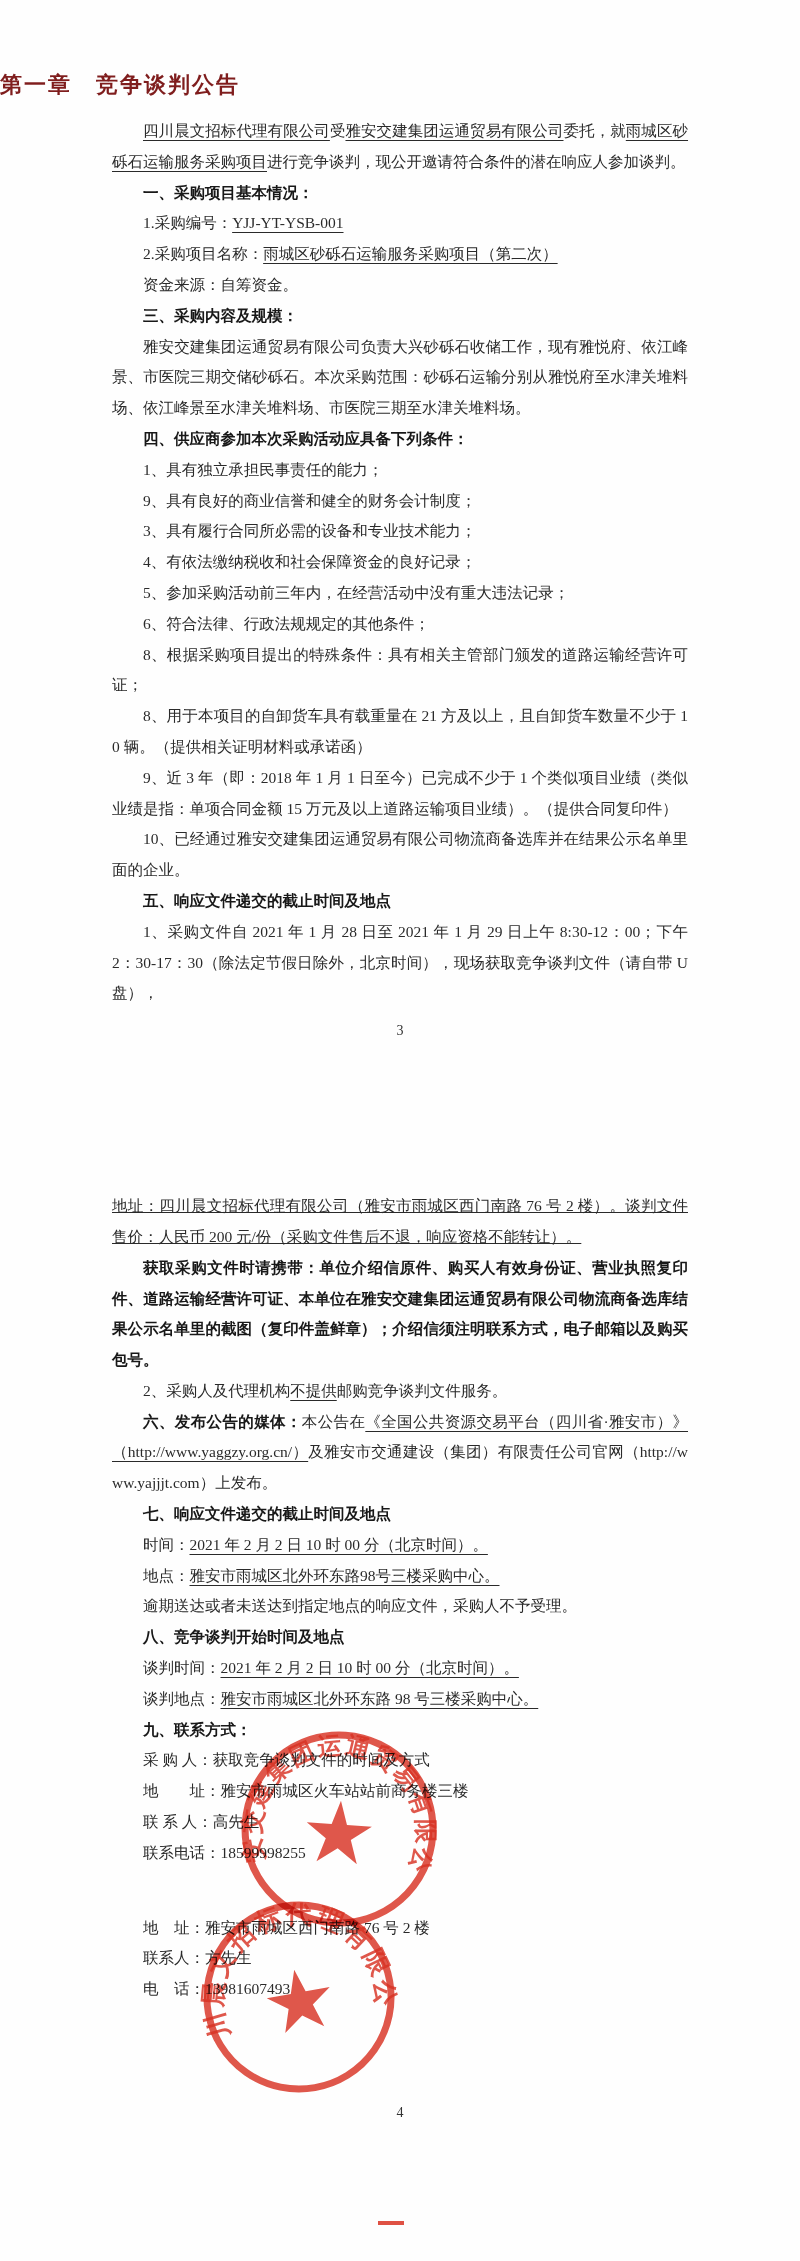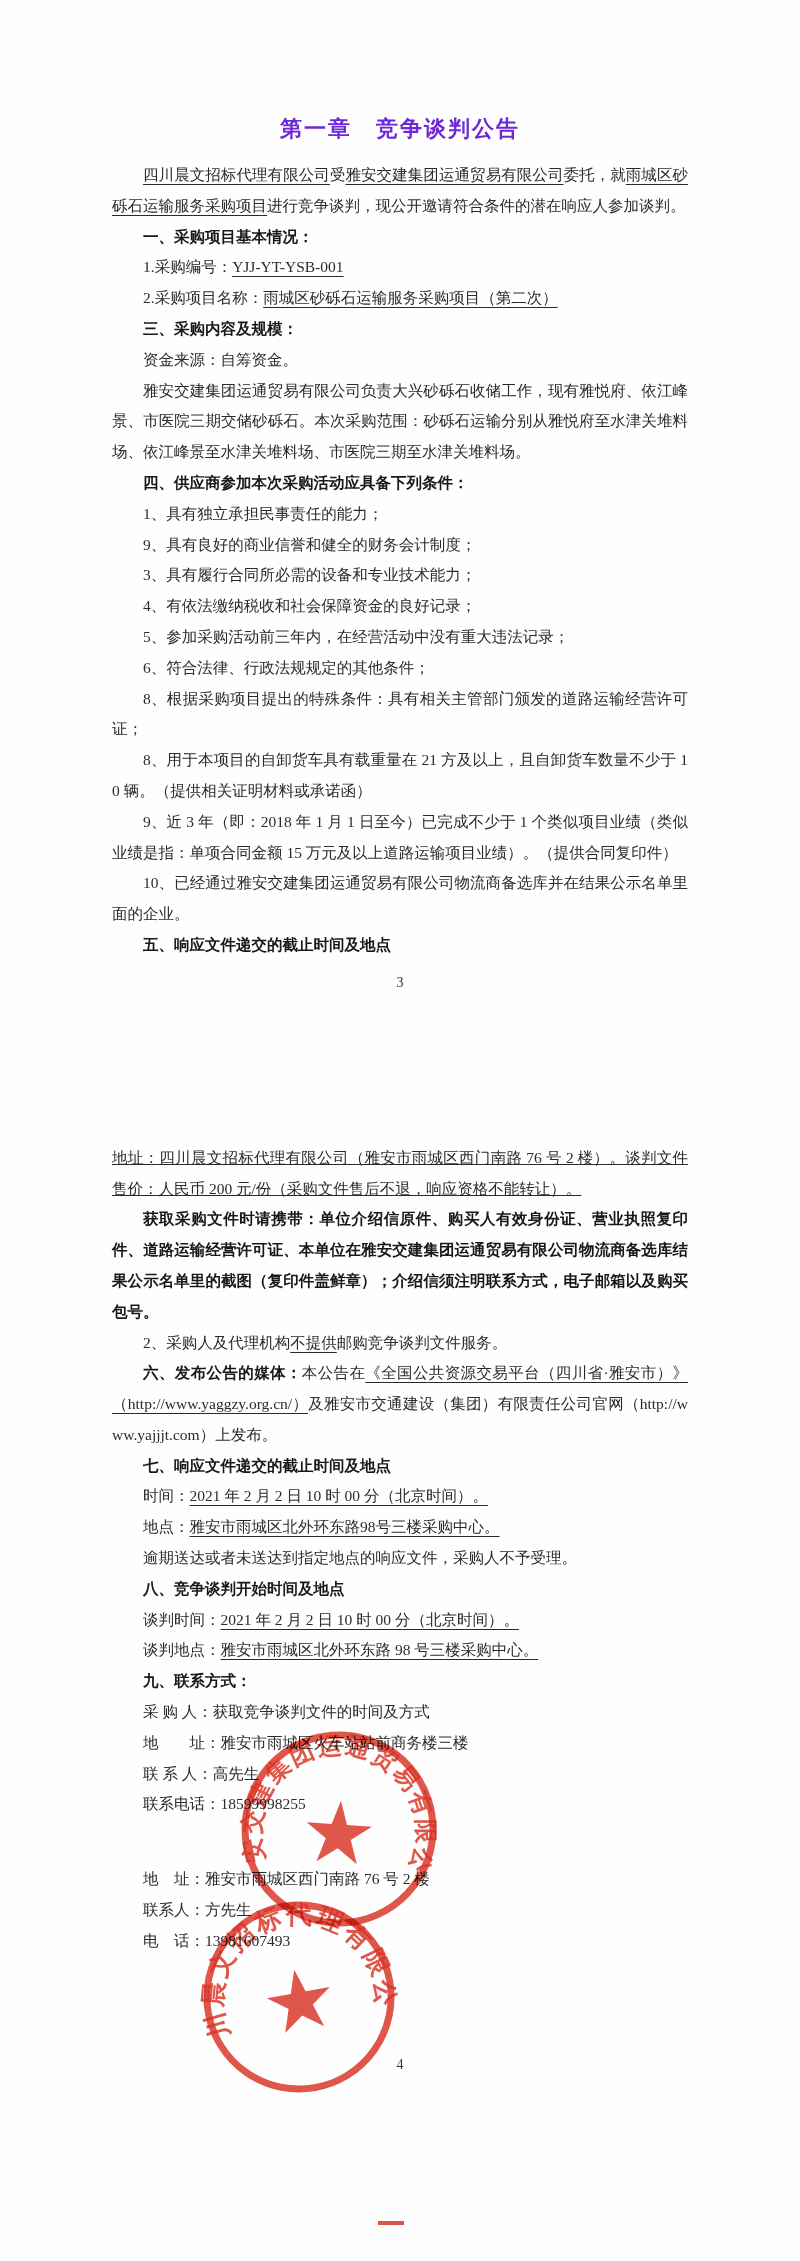--- a/index.html
+++ b/index.html
@@ -7,26 +7,25 @@
     position:relative;
     width:800px;height:2261px;
     margin:0 auto;
     background:#fefefe;
     font-family:"Liberation Serif","DejaVu Serif",serif;
     color:#2a2a2a;
     overflow:hidden;
   }
   .title{
     margin:0;
-    padding-top:114px;
-    text-align:center;
+    padding-top:70px;
     font-size:22px;
     font-weight:700;
     letter-spacing:2px;
-    color:#6d28d9;
+    color:#7f1d1d;
   }
   .paras{padding:0 112px;}
   #page1-paras{margin-top:16px;}
   .para{
     margin:0;
     font-size:15.5px;
     line-height:30.8px;
     text-indent:2em;
     text-align:justify;
     word-break:break-all;
@@ -63,35 +62,36 @@
 
 <div class="doc">
 
   <h1 class="title">第一章　竞争谈判公告</h1>
 
   <div id="page1-paras" class="paras">
       <p class="para"><span class="u">四川晨文招标代理有限公司</span><span>受</span><span class="u">雅安交建集团运通贸易有限公司</span><span>委托，就</span><span class="u">雨城区砂砾石运输服务采购项目</span><span>进行竞争谈判，现公开邀请符合条件的潜在响应人参加谈判。</span></p>
       <p class="para b"><span>一、采购项目基本情况：</span></p>
       <p class="para"><span>1.采购编号：</span><span class="u">YJJ-YT-YSB-001</span></p>
       <p class="para"><span>2.采购项目名称：</span><span class="u">雨城区砂砾石运输服务采购项目（第二次）</span></p>
+      <p class="para"><span>资金来源：自筹资金。</span></p>
       <p class="para b"><span>三、采购内容及规模：</span></p>
-      <p class="para"><span>资金来源：自筹资金。</span></p>
       <p class="para"><span>雅安交建集团运通贸易有限公司负责大兴砂砾石收储工作，现有雅悦府、依江峰景、市医院三期交储砂砾石。本次采购范围：砂砾石运输分别从雅悦府至水津关堆料场、依江峰景至水津关堆料场、市医院三期至水津关堆料场。</span></p>
       <p class="para b"><span>四、供应商参加本次采购活动应具备下列条件：</span></p>
       <p class="para"><span>1、具有独立承担民事责任的能力；</span></p>
       <p class="para"><span>9、具有良好的商业信誉和健全的财务会计制度；</span></p>
       <p class="para"><span>3、具有履行合同所必需的设备和专业技术能力；</span></p>
       <p class="para"><span>4、有依法缴纳税收和社会保障资金的良好记录；</span></p>
       <p class="para"><span>5、参加采购活动前三年内，在经营活动中没有重大违法记录；</span></p>
       <p class="para"><span>6、符合法律、行政法规规定的其他条件；</span></p>
       <p class="para"><span>8、根据采购项目提出的特殊条件：具有相关主管部门颁发的道路运输经营许可证；</span></p>
       <p class="para"><span>8、用于本项目的自卸货车具有载重量在 21 方及以上，且自卸货车数量不少于 10 辆。（提供相关证明材料或承诺函）</span></p>
       <p class="para"><span>9、近 3 年（即：2018 年 1 月 1 日至今）已完成不少于 1 个类似项目业绩（类似业绩是指：单项合同金额 15 万元及以上道路运输项目业绩）。（提供合同复印件）</span></p>
       <p class="para"><span>10、已经通过雅安交建集团运通贸易有限公司物流商备选库并在结果公示名单里面的企业。</span></p>
       <p class="para b"><span>五、响应文件递交的截止时间及地点</span></p>
+      <p class="para"><span>1、采购文件自 2021 年 1 月 28 日至 2021 年 1 月 29 日上午 8:30-12：00；下午 2：30-17：30（除法定节假日除外，北京时间），现场获取竞争谈判文件（请自带 U 盘），</span></p>
     </div>
 
   <div class="pagenum">3</div>
 
   <div class="pagegap"></div>
 
   <div id="page2-paras" class="paras">
       <p class="para noind"><span>地址：四川晨文招标代理有限公司（雅安市雨城区西门南路 76 号 2 楼）。谈判文件售价：人民币 200 元/份（采购文件售后不退，响应资格不能转让）。</span></p>
       <p class="para b"><span>获取采购文件时请携带：单位介绍信原件、购买人有效身份证、营业执照复印件、道路运输经营许可证、本单位在雅安交建集团运通贸易有限公司物流商备选库结果公示名单里的截图（复印件盖鲜章）；介绍信须注明联系方式，电子邮箱以及购买包号。</span></p>
       <p class="para"><span>2、采购人及代理机构</span><span class="u">不提供</span><span>邮购竞争谈判文件服务。</span></p>

